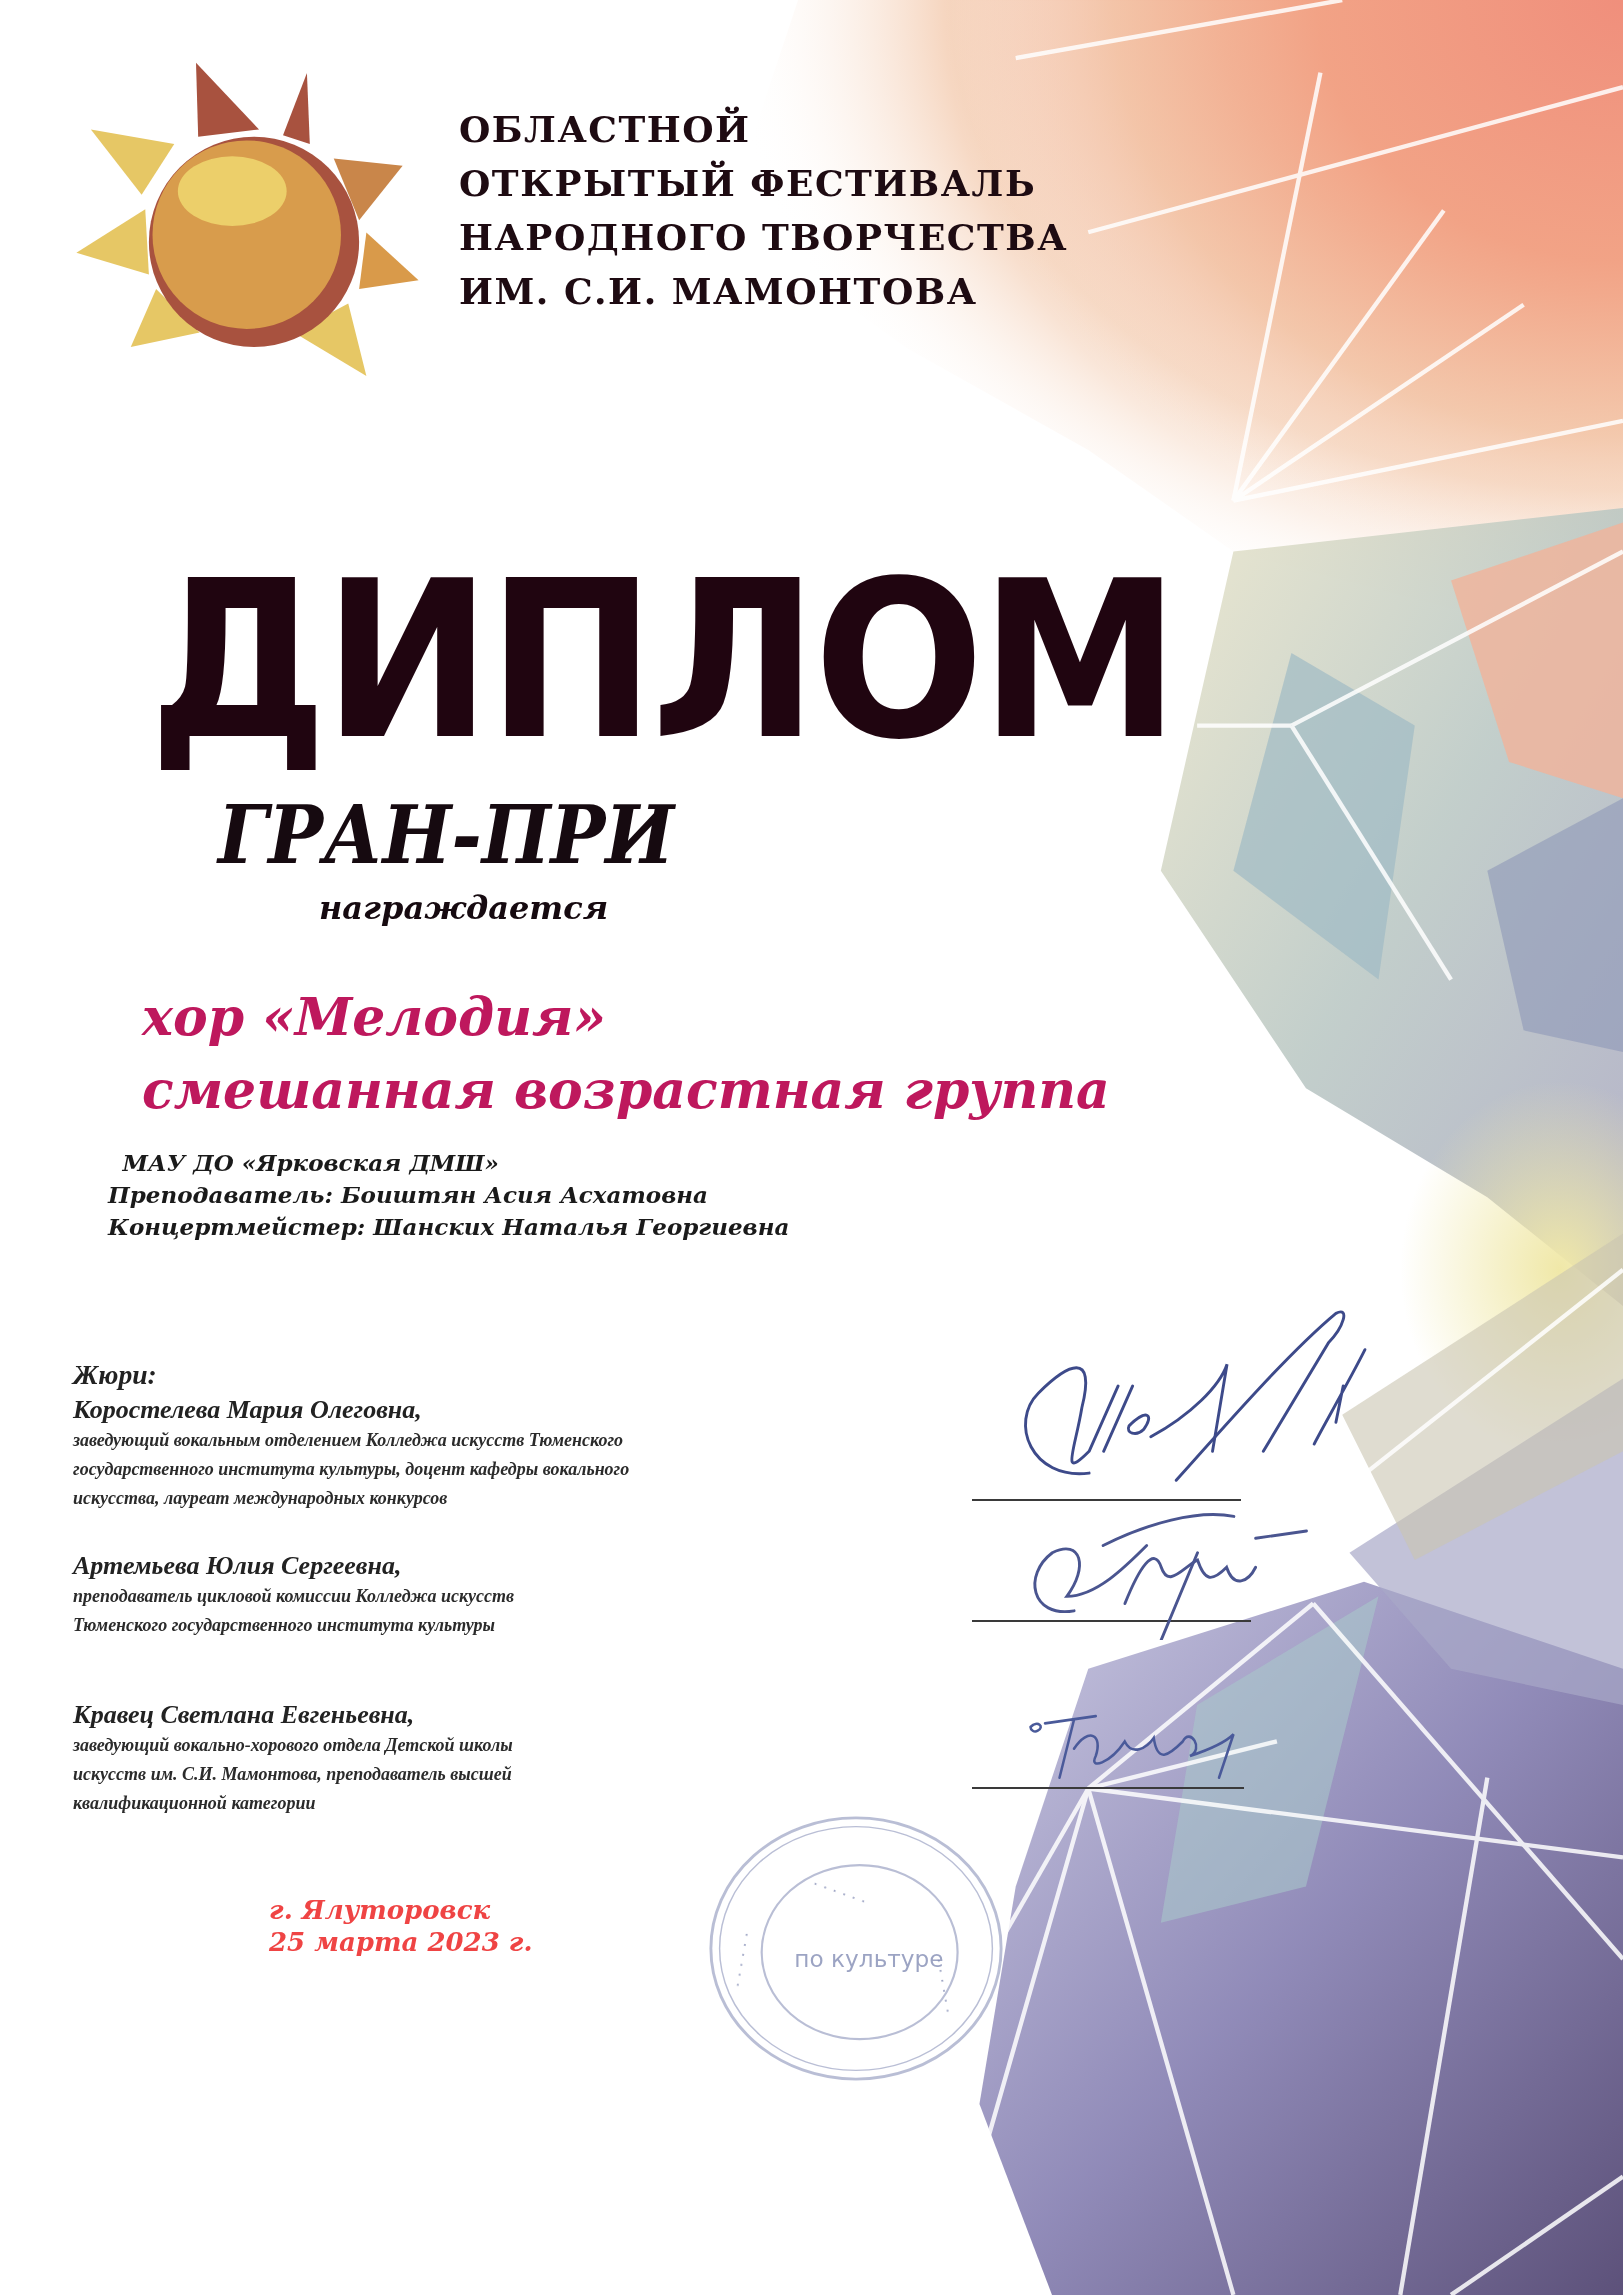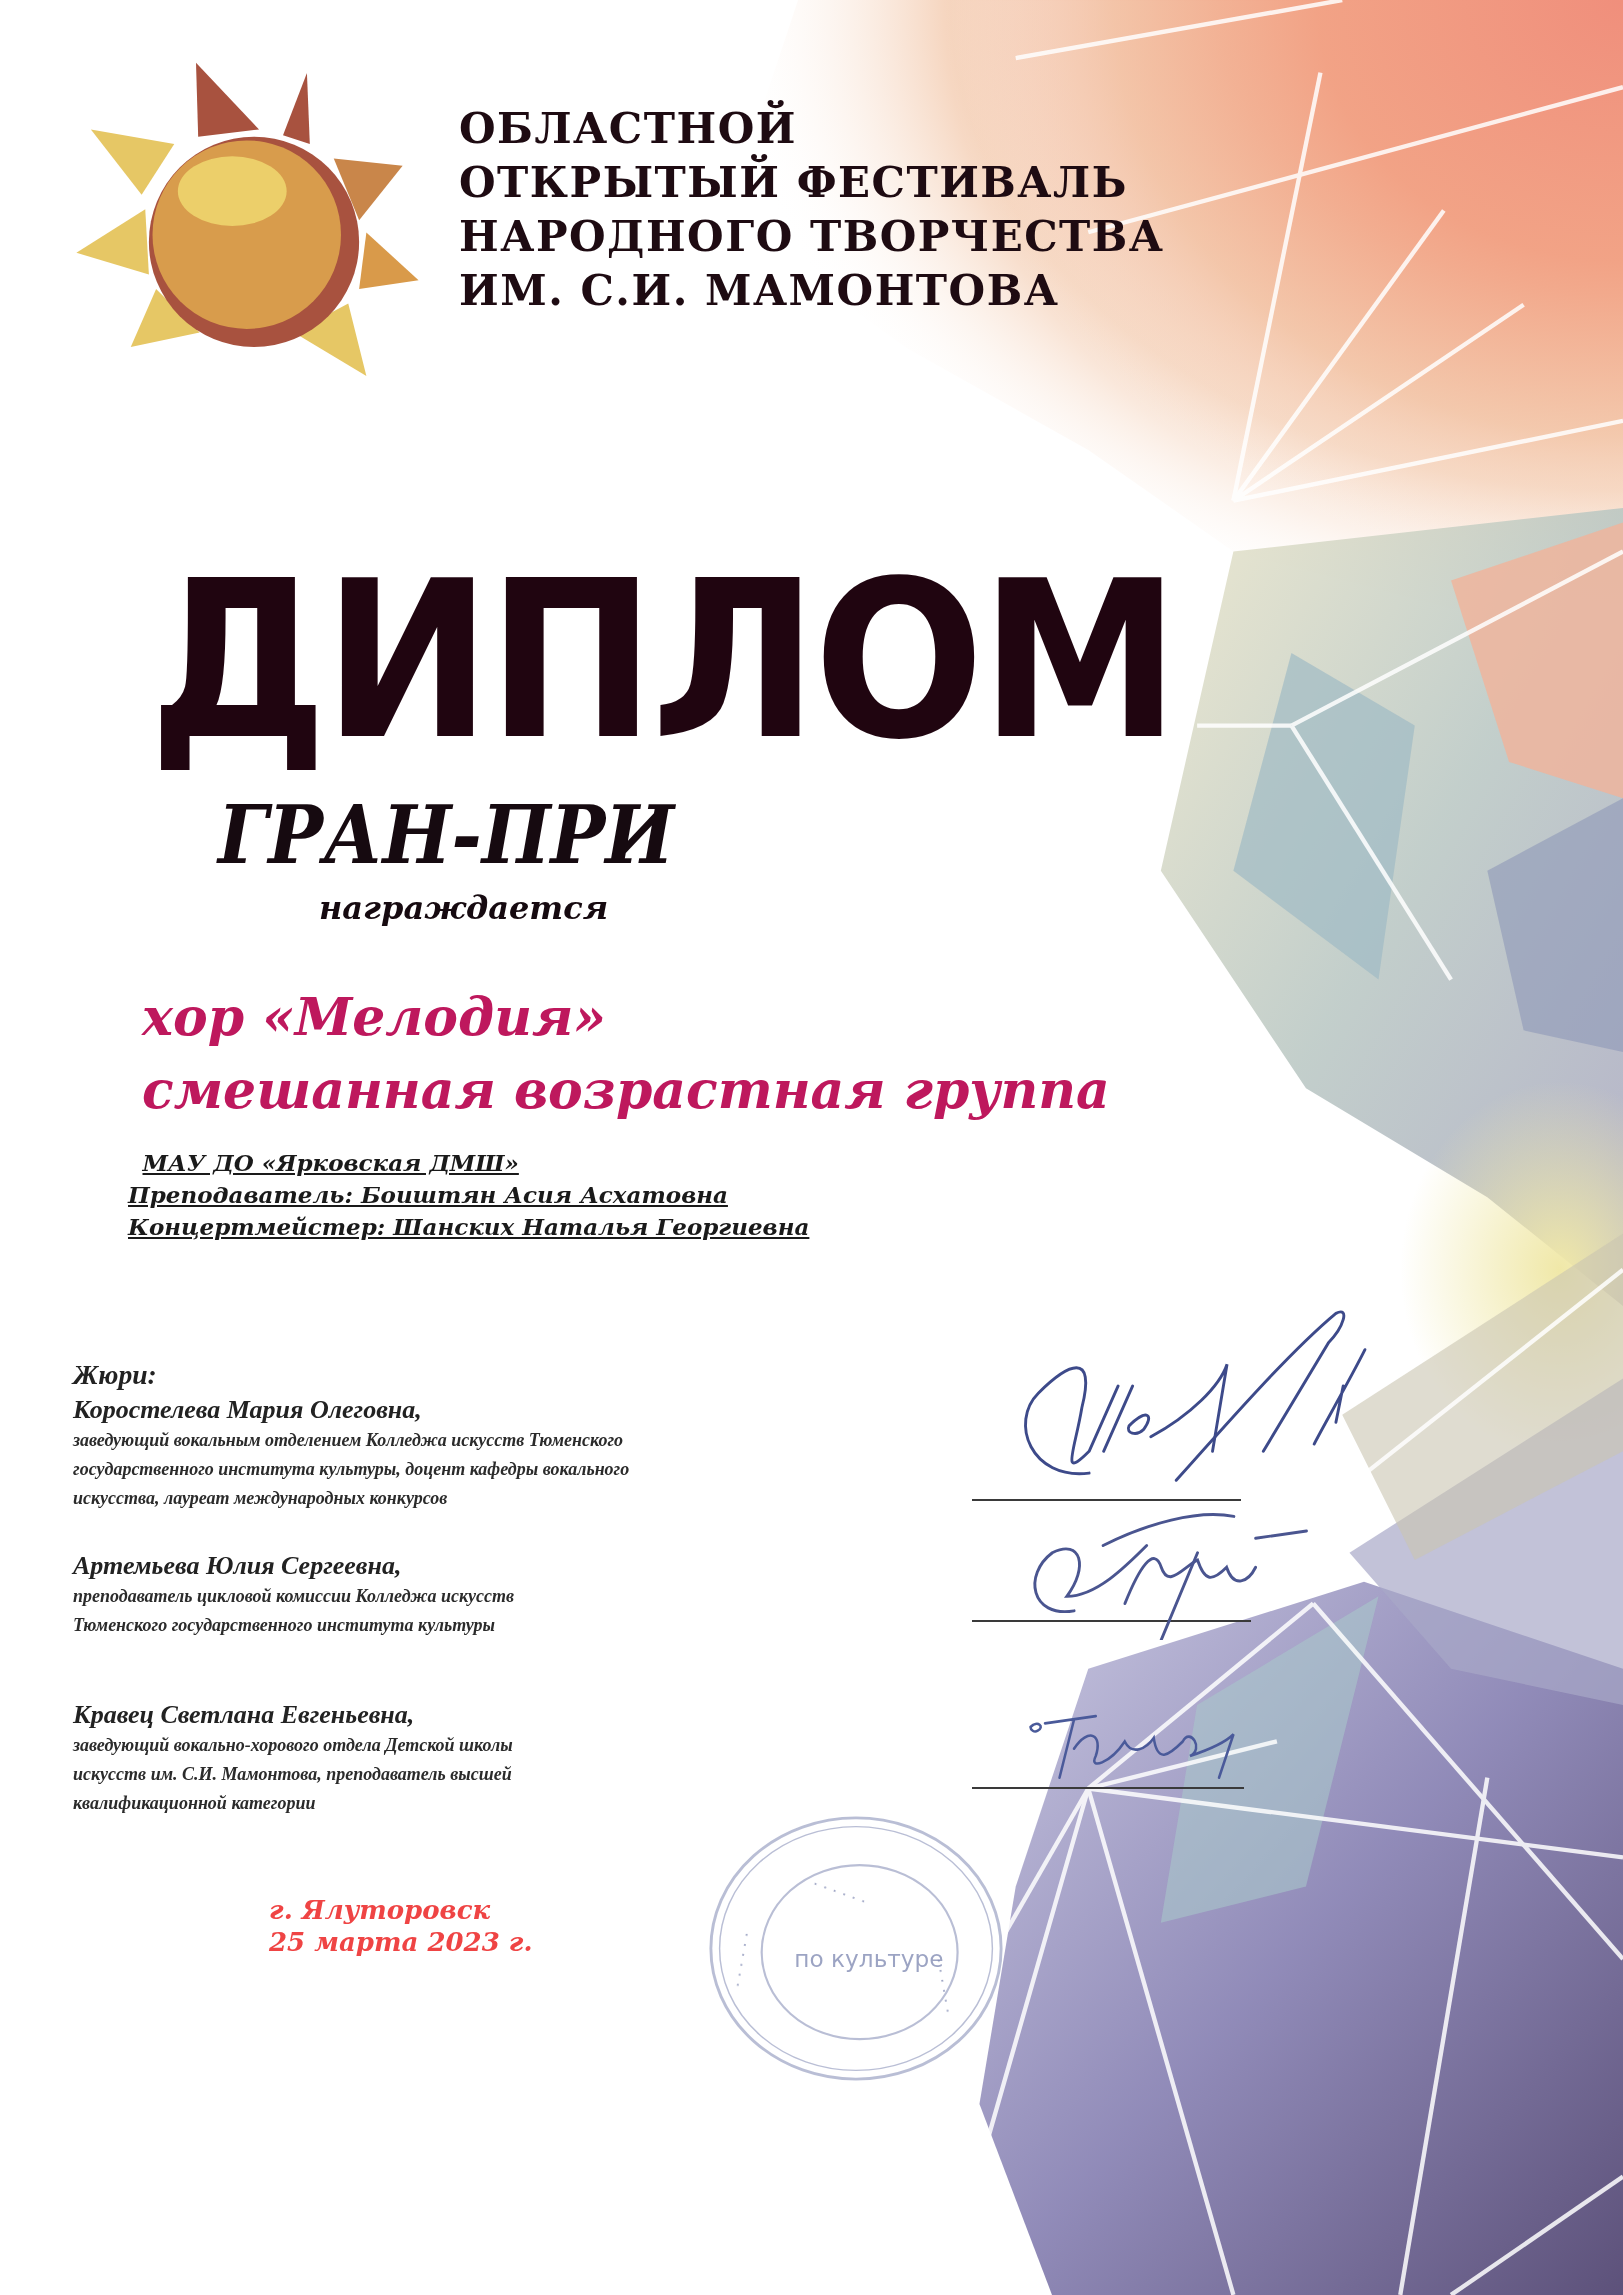--- a/index.html
+++ b/index.html
@@ -1,42 +1,42 @@
 <!DOCTYPE html>
 <html style="font-size:11.6px"><head>
 <meta charset="utf-8">
 <style>
   html, body { margin:0; padding:0; }
   body { width:1623px; height:2295px; position:relative; overflow:hidden; background:#ffffff; }
   .bg { position:absolute; inset:0; width:1623px; height:2295px; z-index:0; }
   .layer { position:absolute; z-index:2; }
   .festival-title {
     left:459px; top:102px; font-family:"DejaVu Serif", serif; font-weight:bold;
-    font-size:42px; line-height:54px; color:#1e0b12; letter-spacing:1.5px;
+    font-size:36px; line-height:54px; color:#1e0b12; letter-spacing:1.5px;
   }
   .diploma-title {
     left:149px; top:566px; font-family:"DejaVu Sans", sans-serif; font-weight:bold;
     font-size:218px; line-height:189px; color:#200510; letter-spacing:-4.4px;
     transform:scaleX(0.92); transform-origin:left top;
   }
   .grand-prix {
     left:218px; top:791px; font-family:"DejaVu Serif", serif; font-weight:bold; font-style:italic;
     font-size:81px; line-height:87px; color:#160a10; transform:scaleX(0.9); transform-origin:left top;
   }
   .awarded {
     left:319px; top:889px; font-family:"DejaVu Serif", serif; font-weight:bold; font-style:italic;
     font-size:32px; color:#160a10;
   }
   .recipient {
     left:142px; top:980px; font-family:"DejaVu Serif", serif; font-weight:bold; font-style:italic;
     font-size:52px; line-height:73px; color:#be185d;
   }
   .details {
-    left:128px; top:1147px; font-family:"DejaVu Serif", serif; font-weight:bold; font-style:italic;
-    font-size:23px; line-height:32px; color:#1a1a1a;text-decoration:underline;
+    left:108px; top:1147px; font-family:"DejaVu Serif", serif; font-weight:bold; font-style:italic;
+    font-size:23px; line-height:32px; color:#1a1a1a;
   }
   .details .first { padding-left:14.5px; }
   .jury {
     left:73px; top:1357px; width:907px; font-family:Liberation Serif, serif; font-style:italic; color:#222;
   }
   .jury .label { font-weight:bold; font-size:27.6px; line-height:36px; }
   .jury .name { font-weight:bold; font-size:26px; line-height:33px; margin-top:0; }
   .jury .role { font-weight:bold; font-size:18px; line-height:29px; color:#2b2b2b; }
   .jury .member { margin-bottom:0; }
   .jury .member.m2 { margin-top:36px; }

